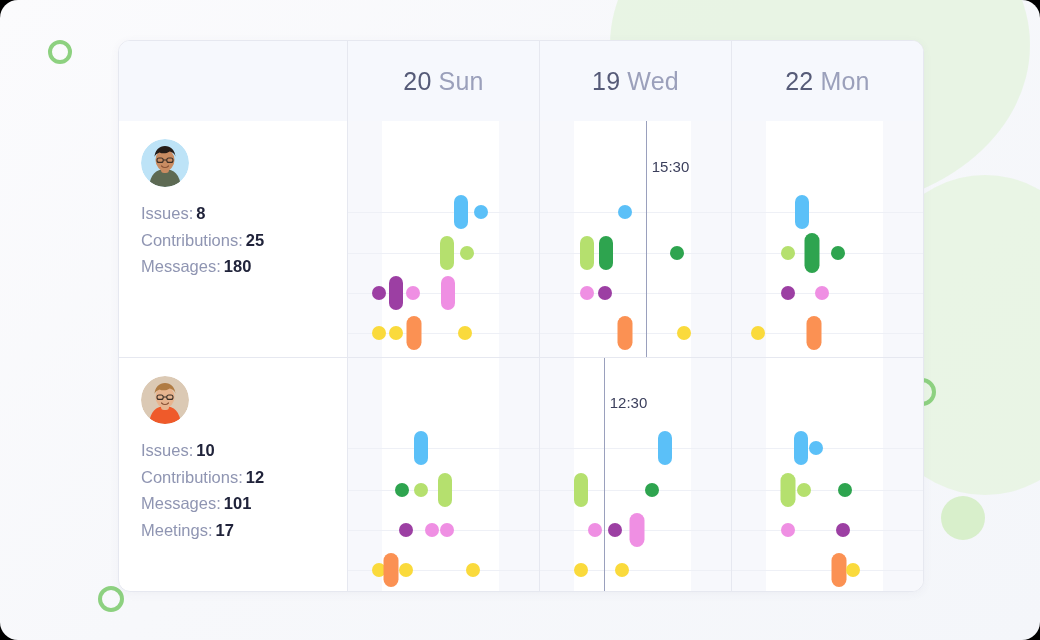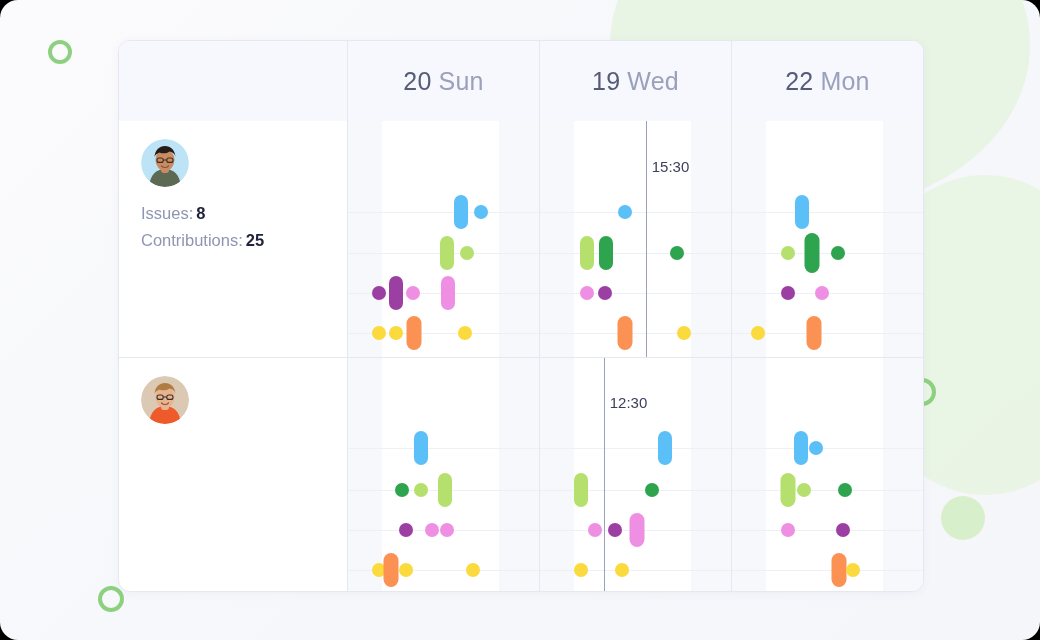--- a/index.html
+++ b/index.html
@@ -181,20 +181,21 @@
       <path d="M13.5 19c0-8 5-12 10.5-12S34.5 11 34.5 19c0-4-3-6-6-6.5-2.5 2-7 2.5-10 1-2.5 1.2-5 2.6-5 5.5z" fill="#241c18"></path>
       <rect x="16" y="19" width="6.2" height="4.4" rx="2" fill="none" stroke="#3a2e26" stroke-width="1.1"></rect>
       <rect x="25.8" y="19" width="6.2" height="4.4" rx="2" fill="none" stroke="#3a2e26" stroke-width="1.1"></rect>
       <line x1="22.2" y1="21" x2="25.8" y2="21" stroke="#3a2e26" stroke-width="1.1"></line>
       <path d="M20.5 27c2 2 5 2 7 0" fill="none" stroke="#8a5336" stroke-width="1.2" stroke-linecap="round"></path>
     </g>
   </svg></div>
             <div class="stats">
               <div class="stat"><span class="stat-label">Issues:</span><span class="stat-value">8</span></div>
               <div class="stat"><span class="stat-label">Contributions:</span><span class="stat-value">25</span></div>
+              <div class="stat"><span class="stat-label">Messages:</span><span class="stat-value">180</span></div>
             </div>
           </div>
           <div class="cell-day">
             <div class="lane" style="top: 38.5%;"></div>
             <div class="lane" style="top: 56%;"></div>
             <div class="lane" style="top: 73%;"></div>
             <div class="lane" style="top: 90%;"></div>
             <div class="mk" style="left: 59%; top: 38.5%; width: 14px; height: 34px; background: rgb(91, 192, 248); border-radius: 7px;"></div>
             <div class="mk" style="left: 69.5%; top: 38.5%; width: 14px; height: 14px; background: rgb(91, 192, 248); border-radius: 7px;"></div>
             <div class="mk" style="left: 52%; top: 56%; width: 14px; height: 34px; background: rgb(181, 224, 110); border-radius: 7px;"></div>
@@ -252,20 +253,26 @@
       <path d="M24 30c9 0 15 6 16 18H8c1-12 7-18 16-18z" fill="#ef5a2a"></path>
       <rect x="20" y="26" width="8" height="8" rx="3" fill="#e7b48f"></rect>
       <ellipse cx="24" cy="21" rx="9.5" ry="11" fill="#e7b48f"></ellipse>
       <path d="M13.5 19c0-8 5-12 10.5-12S34.5 11 34.5 19c0-4-3-6-6-6.5-2.5 2-7 2.5-10 1-2.5 1.2-5 2.6-5 5.5z" fill="#b07c44"></path>
       <rect x="16" y="19" width="6.2" height="4.4" rx="2" fill="none" stroke="#3a2e26" stroke-width="1.1"></rect>
       <rect x="25.8" y="19" width="6.2" height="4.4" rx="2" fill="none" stroke="#3a2e26" stroke-width="1.1"></rect>
       <line x1="22.2" y1="21" x2="25.8" y2="21" stroke="#3a2e26" stroke-width="1.1"></line>
       <path d="M20.5 27c2 2 5 2 7 0" fill="none" stroke="#8a5336" stroke-width="1.2" stroke-linecap="round"></path>
     </g>
   </svg></div>
+            <div class="stats">
+              <div class="stat"><span class="stat-label">Issues:</span><span class="stat-value">10</span></div>
+              <div class="stat"><span class="stat-label">Contributions:</span><span class="stat-value">12</span></div>
+              <div class="stat"><span class="stat-label">Messages:</span><span class="stat-value">101</span></div>
+              <div class="stat"><span class="stat-label">Meetings:</span><span class="stat-value">17</span></div>
+            </div>
           </div>
           <div class="cell-day">
             <div class="lane" style="top: 38.5%;"></div>
             <div class="lane" style="top: 56%;"></div>
             <div class="lane" style="top: 73%;"></div>
             <div class="lane" style="top: 90%;"></div>
             <div class="mk" style="left: 38%; top: 38.5%; width: 14px; height: 34px; background: rgb(91, 192, 248); border-radius: 7px;"></div>
             <div class="mk" style="left: 28.5%; top: 56%; width: 14px; height: 14px; background: rgb(46, 164, 79); border-radius: 7px;"></div>
             <div class="mk" style="left: 38%; top: 56%; width: 14px; height: 14px; background: rgb(181, 224, 110); border-radius: 7px;"></div>
             <div class="mk" style="left: 51%; top: 56%; width: 14px; height: 34px; background: rgb(181, 224, 110); border-radius: 7px;"></div>

